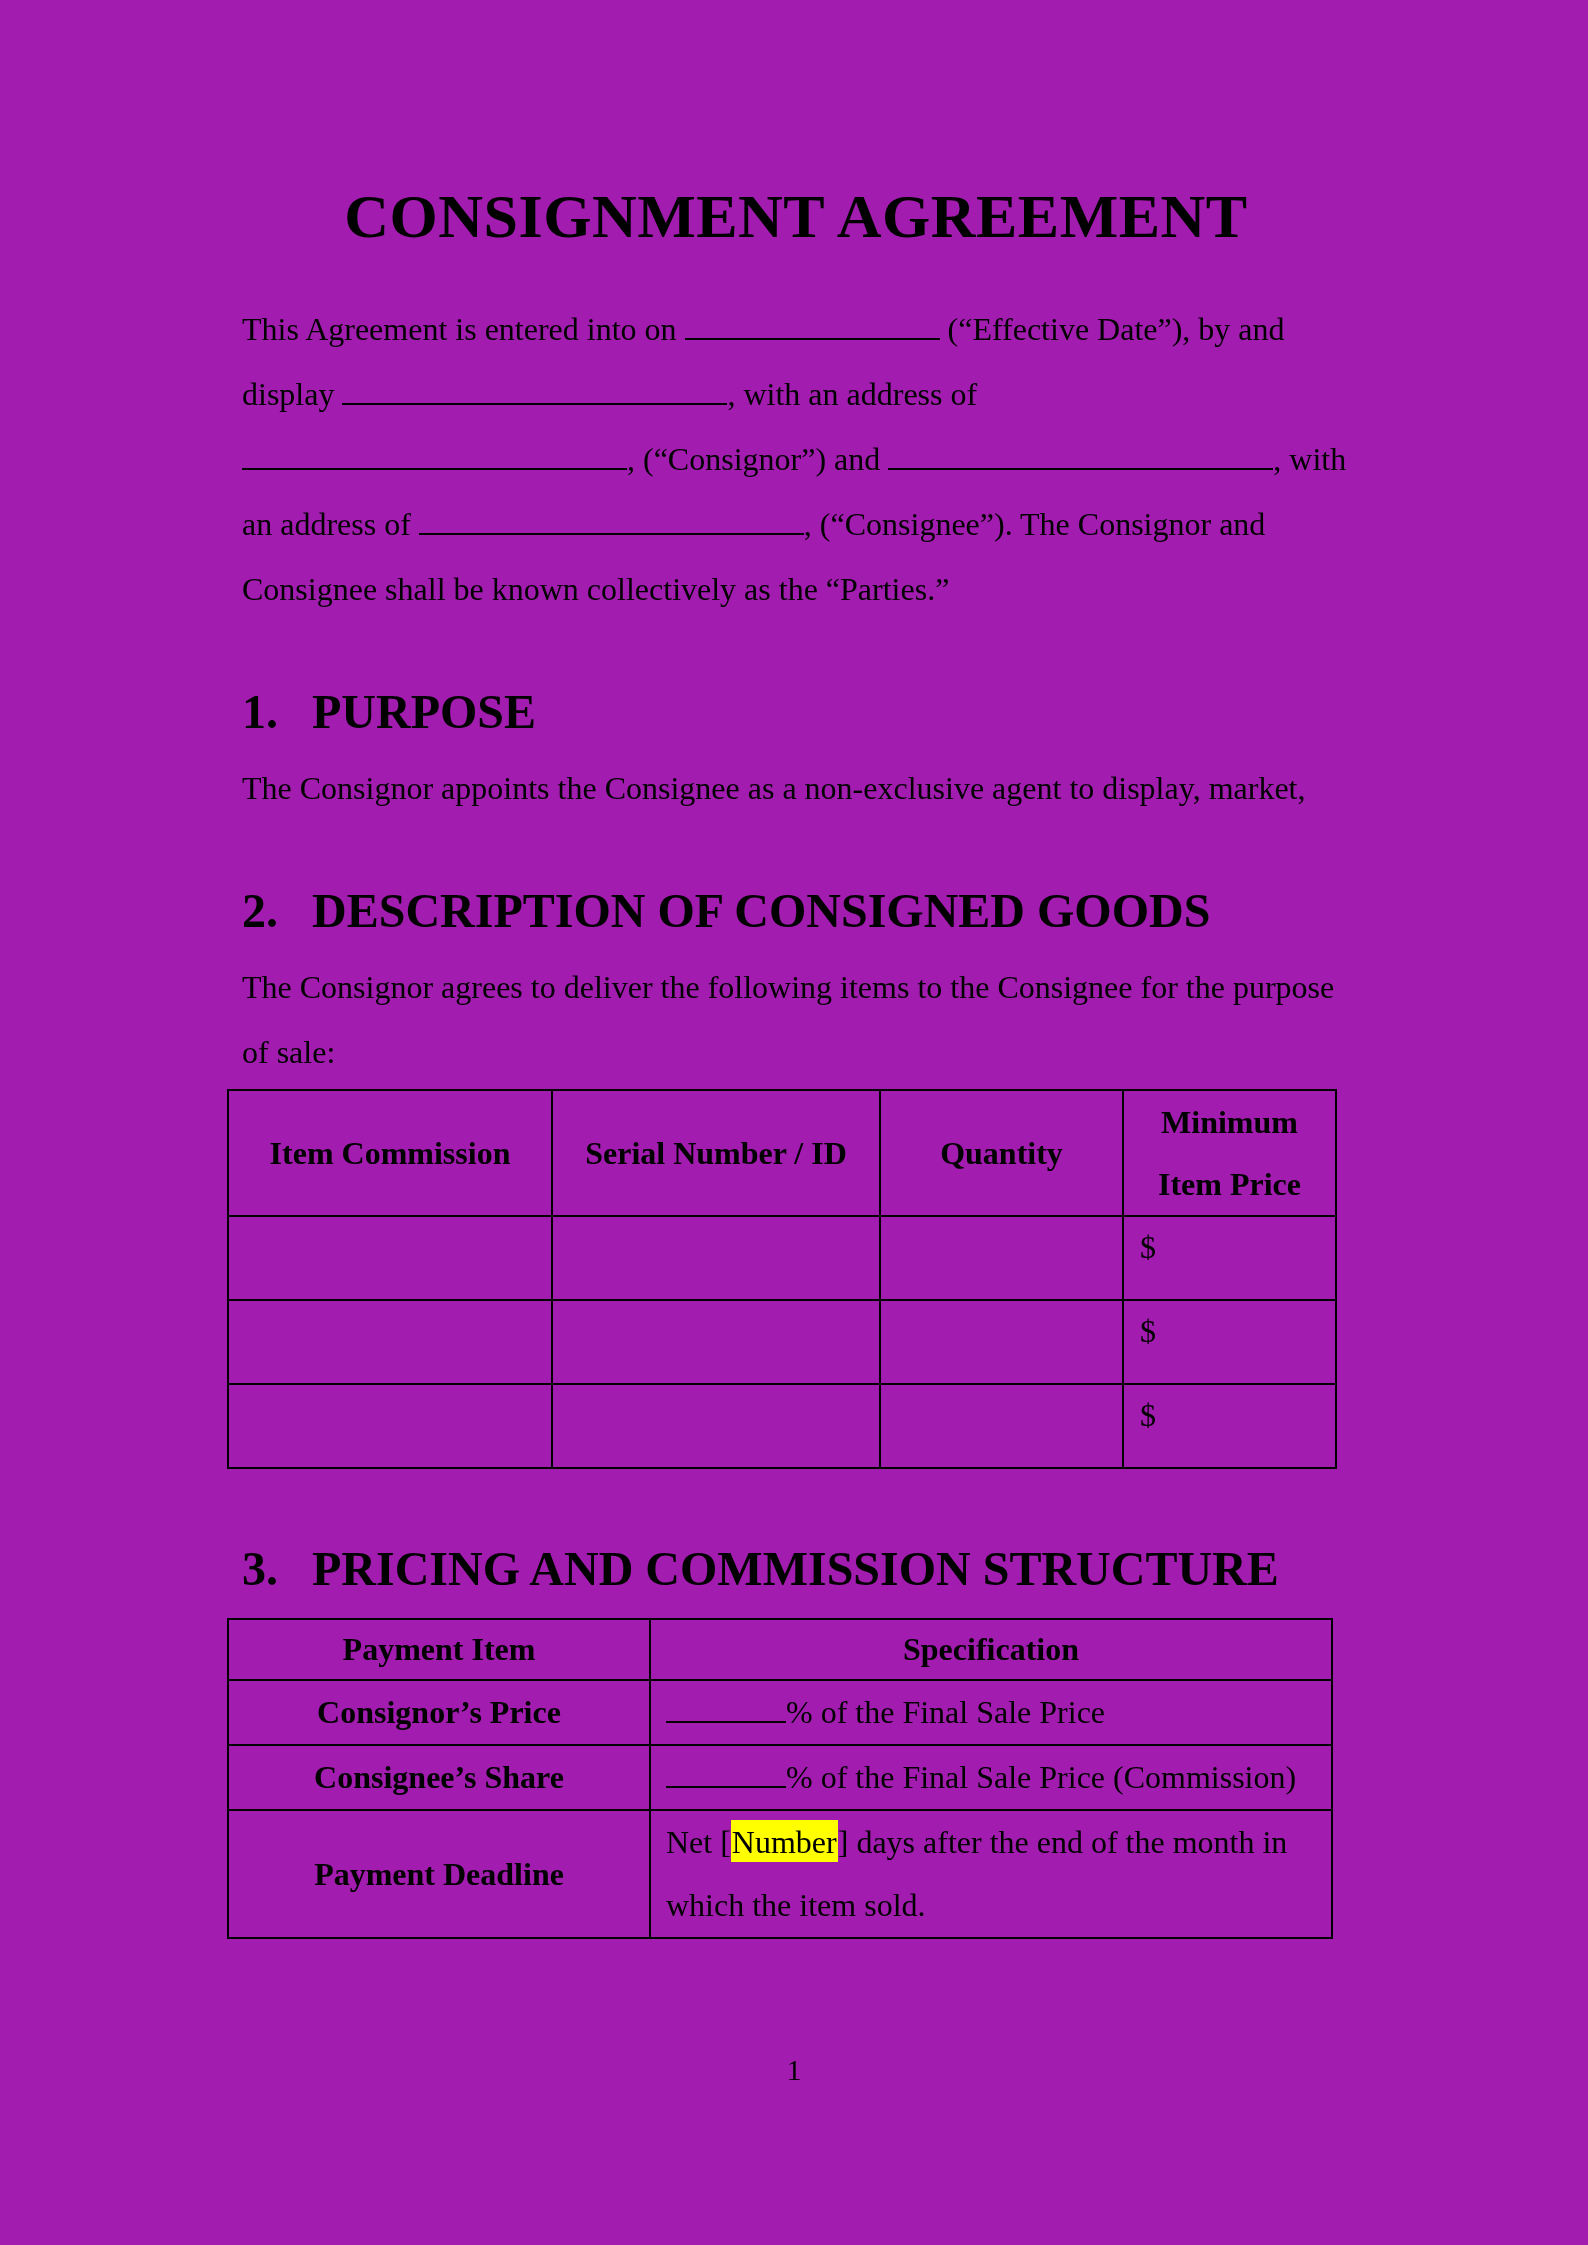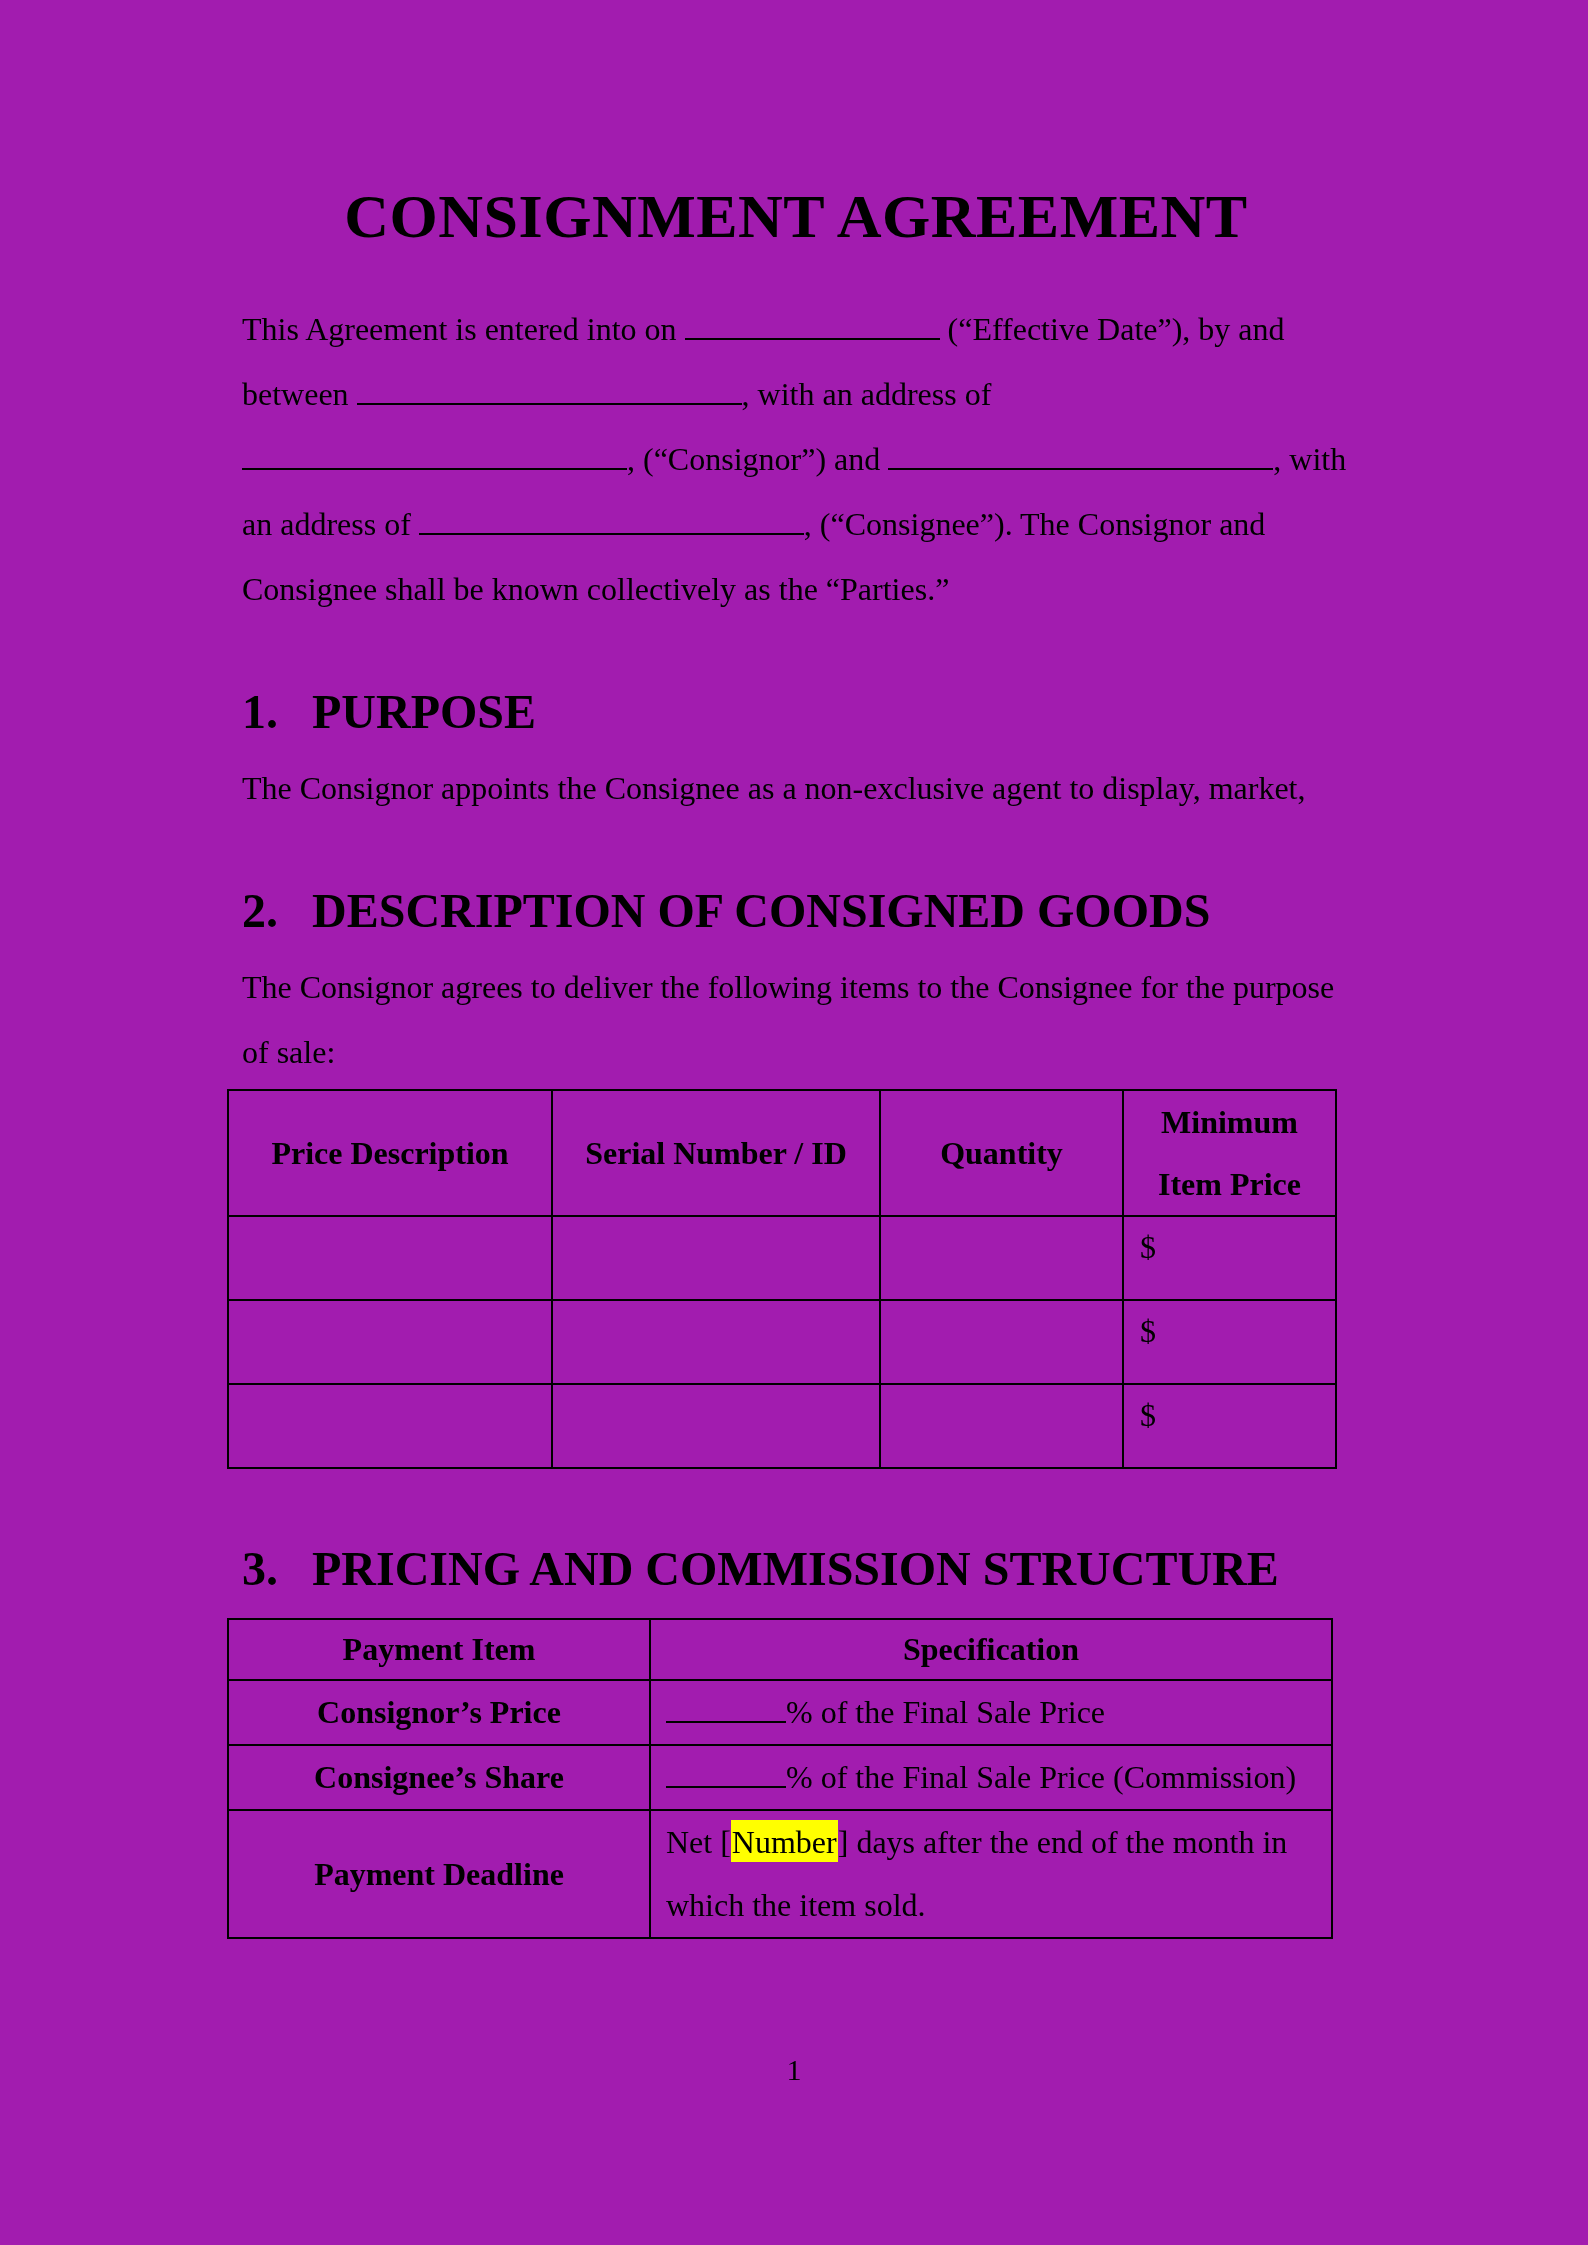--- a/index.html
+++ b/index.html
@@ -127,21 +127,21 @@
 </head>
 <body>
 
 <div class="page">
   <div class="content">
 
     <h1 class="doc-title">CONSIGNMENT AGREEMENT</h1>
 
     <div class="para">
       <div class="line"><span>This Agreement is entered into on</span><span class="blank w255 ml mr"></span><span>(“Effective Date”), by and</span></div>
-      <div class="line"><span>between</span><span class="blank w385 ml"></span><span>, with an address of</span></div>
+      <div class="line"><span>display</span><span class="blank w385 ml"></span><span>, with an address of</span></div>
       <div class="line"><span class="blank w385"></span><span>, (“Consignor”) and</span><span class="blank w385 ml"></span><span>, with</span></div>
       <div class="line"><span>an address of</span><span class="blank w385 ml"></span><span>, (“Consignee”). The Consignor and</span></div>
       <div class="line"><span>Consignee shall be known collectively as the “Parties.”</span></div>
     </div>
 
     <h2 class="sec"><span class="sec-num">1.</span><span>PURPOSE</span></h2>
     <div class="sec-body">
       <div class="line">The Consignor appoints the Consignee as a non-exclusive agent to display, market,</div>
     </div>
 
@@ -153,21 +153,21 @@
 
     <table class="goods">
       <colgroup>
           <col class="c1">
           <col class="c2">
           <col class="c3">
           <col class="c4">
         </colgroup>
       <tbody>
           <tr>
-        <th>Price Description</th>
+        <th>Item Commission</th>
         <th>Serial Number / ID</th>
         <th>Quantity</th>
         <th>Minimum Item Price</th>
       </tr>
       <tr>
         <td></td>
         <td></td>
         <td></td>
         <td>$</td>
       </tr>

